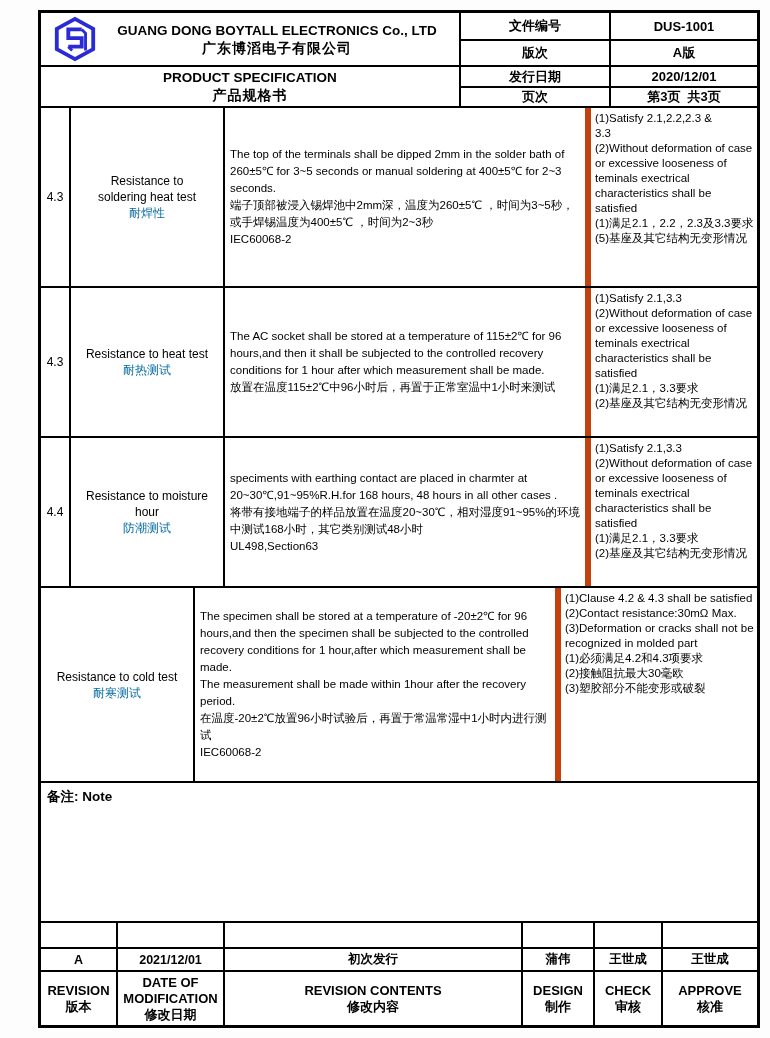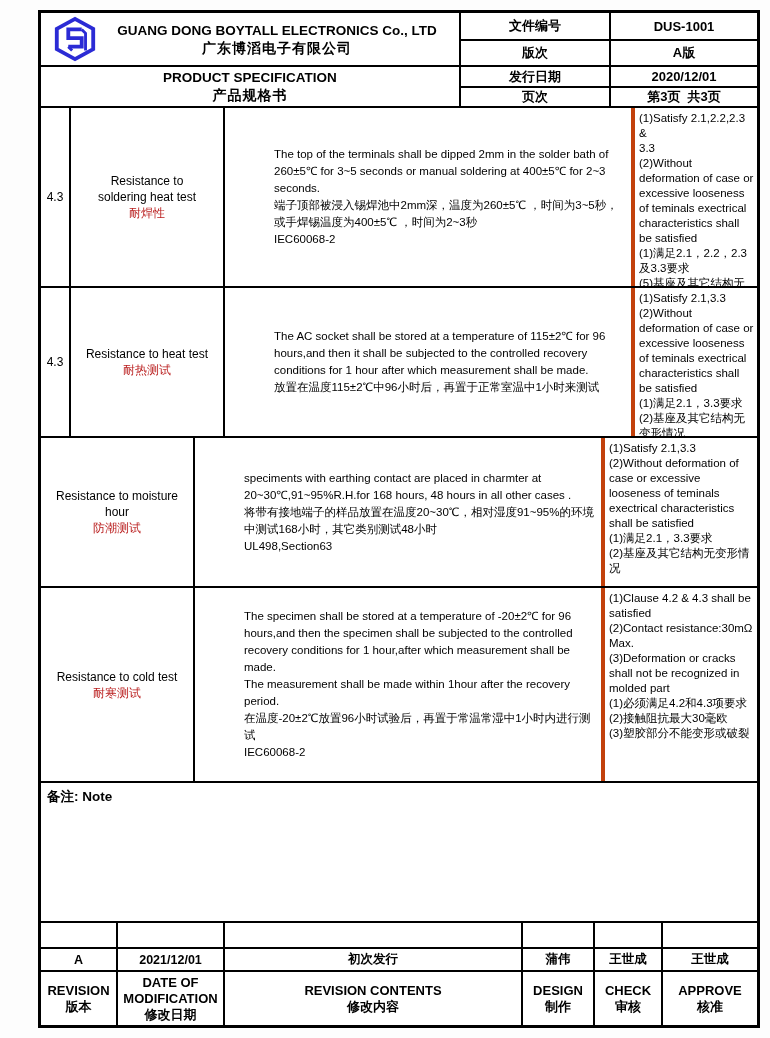--- a/index.html
+++ b/index.html
@@ -29,22 +29,22 @@
                 font-weight:bold; font-size:13px; white-space:pre-wrap; }
 
   
   .spec-row { display:flex; border-bottom:2px solid #000; flex:none; overflow:hidden; }
   .sr1 { height:180px; } .sr2 { height:150px; } .sr3 { height:150px; } .sr4 { height:195px; }
   .c-no { width:30px; border-right:2px solid #000; display:flex; align-items:center; justify-content:center;
           font-size:12px; flex:none; }
   .c-name { width:154px; border-right:2px solid #000; display:flex; flex-direction:column; align-items:center;
             justify-content:center; text-align:center; font-size:12px; line-height:16px; padding:0 3px; flex:none; }
   .c-name .en { white-space:pre-line; }
-  .c-name .cn { color:#b91c1c; }
-  .c-method { width:366px; border-right:4px solid #c2410c; display:flex; align-items:center; flex:none; overflow:hidden;margin-left:44px; }
+  .c-name .cn { color:#0369a1; }
+  .c-method { width:366px; border-right:6px solid #c2410c; display:flex; align-items:center; flex:none; overflow:hidden; }
   .c-method .txt { white-space:pre-line; font-size:11.5px; line-height:17px; padding:2px 4px 2px 5px; }
   .c-judg { flex:1; overflow:hidden; }
   .c-judg .txt { white-space:pre-line; font-size:11.5px; line-height:15px; padding:3px 2px 2px 4px; }
 
   
   .note-box { height:140px; border-bottom:2px solid #000; flex:none; padding:4px 6px; }
   .note-label { font-weight:bold; font-size:13.5px; }
 
   
   .rev-table { flex:1; display:flex; flex-direction:column; }
@@ -140,20 +140,21 @@
     </div>
     <div class="c-judg">
       <div class="txt">(1)Satisfy 2.1,3.3
 (2)Without deformation of case or excessive looseness of teminals exectrical characteristics shall be satisfied
 (1)满足2.1，3.3要求
 (2)基座及其它结构无变形情况</div>
     </div>
   </div>
 
   <div class="spec-row sr3">
+    <div class="c-no">4.4</div>
     <div class="c-name">
       <div class="en">Resistance to moisture hour</div>
       <div class="cn">防潮测试</div>
     </div>
     <div class="c-method">
       <div class="txt">speciments with earthing contact are placed in charmter at 20~30℃,91~95%R.H.for 168 hours, 48 hours in all other cases .
 将带有接地端子的样品放置在温度20~30℃，相对湿度91~95%的环境中测试168小时，其它类别测试48小时
 UL498,Section63</div>
     </div>
     <div class="c-judg">

